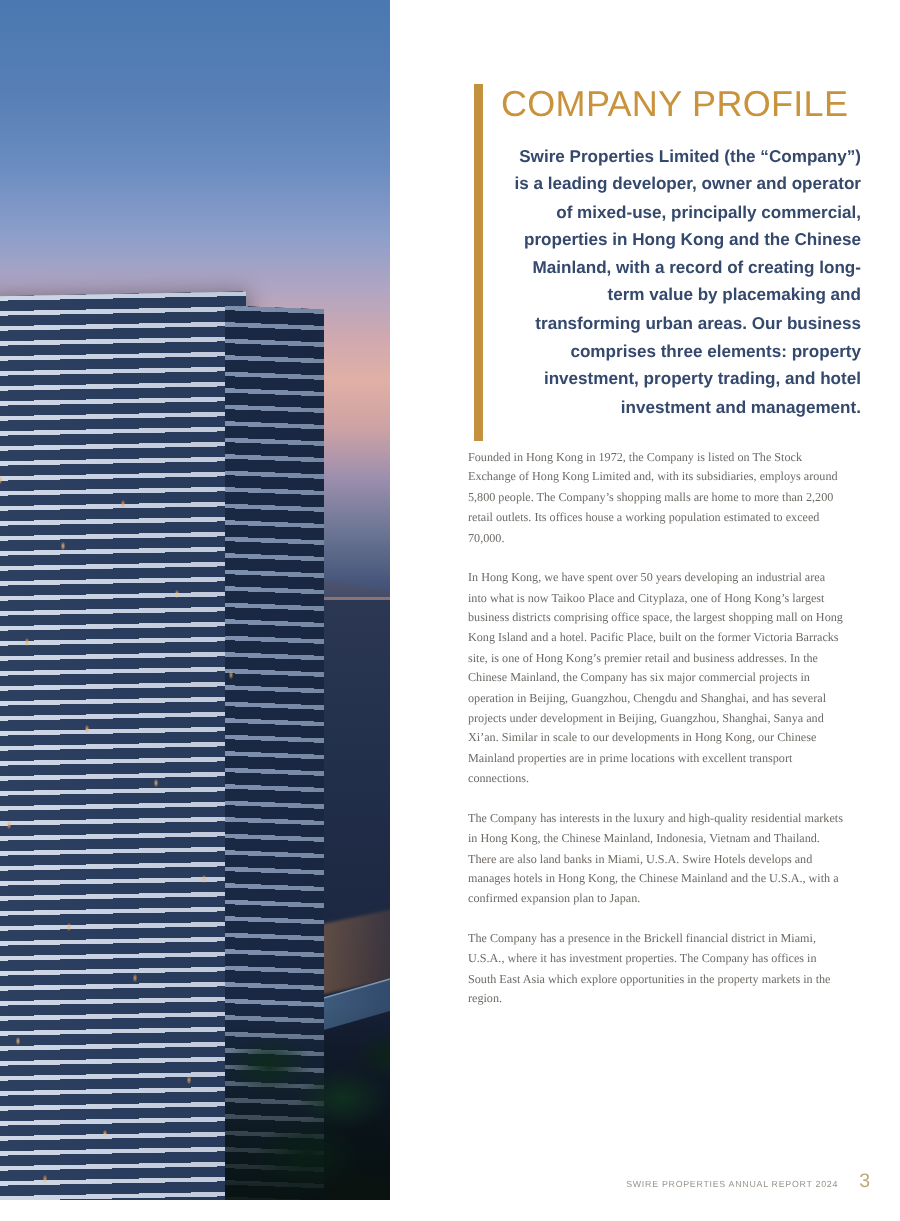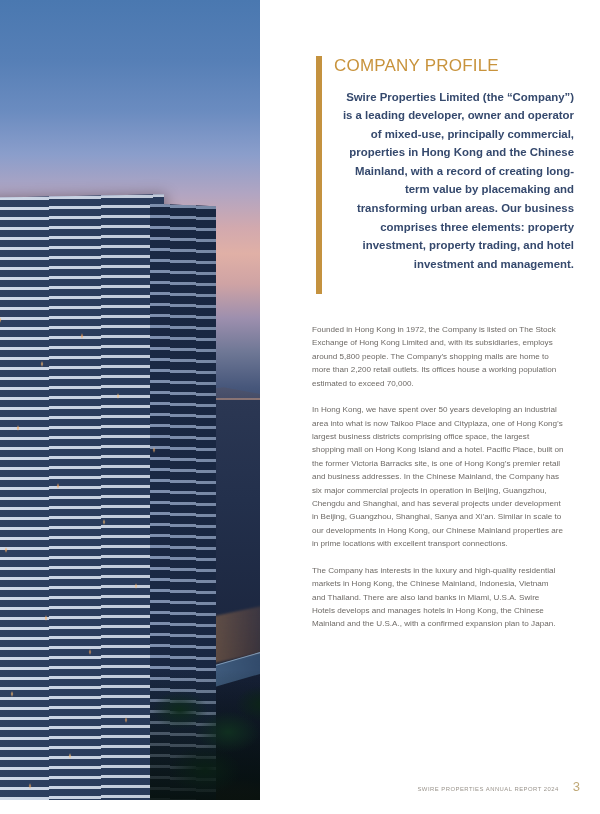--- a/index.html
+++ b/index.html
@@ -190,40 +190,41 @@
   .accent-bar {
     position: absolute;
     left: 4px;
     top: 0;
     width: 6px;
     height: 238px;
     background: #c4923f;
   }
   .page-title {
     margin: 0 0 12px 0;
-    font-size: 17px;
+    font-size: 24px;
     font-weight: 400;
     letter-spacing: .2px;
     color: #c8933c;
     line-height: 1.15;
   }
   .lead-text {
     margin: 0;
     font-size: 11.4px;
     line-height: 1.63;
     font-weight: bold;
     color: #35496d;
     text-align: right;
   }
 
   .body-copy {
     position: absolute;
     left: 0;
-    top: 323px;
+    top: 298px;
     width: 252px;
+    font-family: Liberation Serif, serif;
   }
   .body-copy p {
     margin: 0 0 13px 0;
     font-size: 8.1px;
     line-height: 1.66;
     color: #6e6a66;
   }
   .body-copy p:last-child { margin-bottom: 0; }
 
   
@@ -272,20 +273,21 @@
   <div class="lead-block">
     <div class="accent-bar"></div>
     <h1 class="page-title">COMPANY PROFILE</h1>
     <p class="lead-text">Swire Properties Limited (the “Company”) is a leading developer, owner and operator of mixed-use, principally commercial, properties in Hong Kong and the Chinese Mainland, with a record of creating long-term value by placemaking and transforming urban areas. Our business comprises three elements: property investment, property trading, and hotel investment and management.</p>
   </div>
 
   <div class="body-copy">
     <p>Founded in Hong Kong in 1972, the Company is listed on The Stock Exchange of Hong Kong Limited and, with its subsidiaries, employs around 5,800 people. The Company’s shopping malls are home to more than 2,200 retail outlets. Its offices house a working population estimated to exceed 70,000.</p>
     <p>In Hong Kong, we have spent over 50 years developing an industrial area into what is now Taikoo Place and Cityplaza, one of Hong Kong’s largest business districts comprising office space, the largest shopping mall on Hong Kong Island and a hotel. Pacific Place, built on the former Victoria Barracks site, is one of Hong Kong’s premier retail and business addresses. In the Chinese Mainland, the Company has six major commercial projects in operation in Beijing, Guangzhou, Chengdu and Shanghai, and has several projects under development in Beijing, Guangzhou, Shanghai, Sanya and Xi’an. Similar in scale to our developments in Hong Kong, our Chinese Mainland properties are in prime locations with excellent transport connections.</p>
     <p>The Company has interests in the luxury and high-quality residential markets in Hong Kong, the Chinese Mainland, Indonesia, Vietnam and Thailand. There are also land banks in Miami, U.S.A. Swire Hotels develops and manages hotels in Hong Kong, the Chinese Mainland and the U.S.A., with a confirmed expansion plan to Japan.</p>
+    <p>The Company has a presence in the Brickell financial district in Miami, U.S.A., where it has investment properties. The Company has offices in South East Asia which explore opportunities in the property markets in the region.</p>
   </div>
 
 </div>
 
 <div class="footer">
   <span class="footer-text">SWIRE PROPERTIES ANNUAL REPORT 2024</span>
   <span class="page-number">3</span>
 </div>
 
 </body></html>

